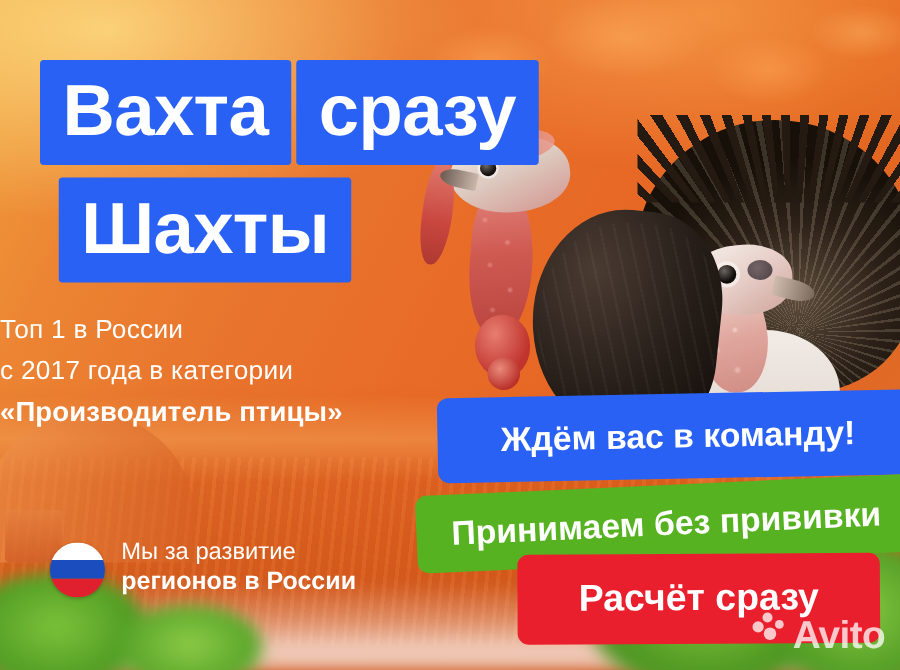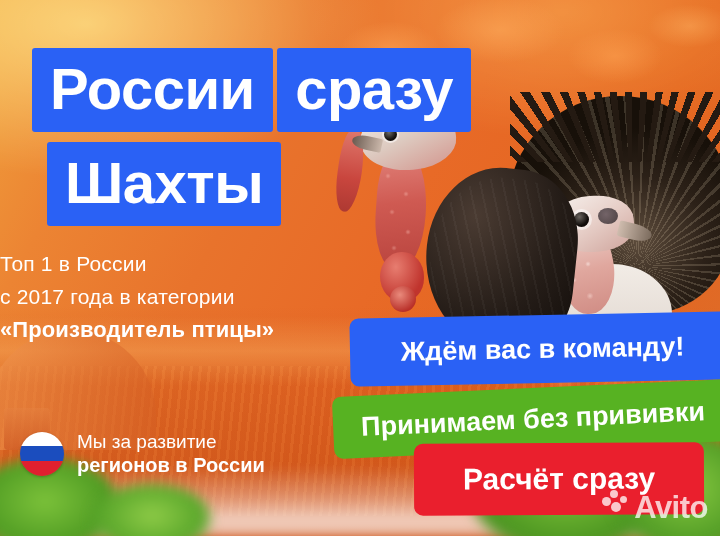--- a/index.html
+++ b/index.html
@@ -111,21 +111,21 @@
     white-space:nowrap;}
   .hl-row-2{margin-top:10px;margin-left:15px;}
 
   
   #claim{position:absolute;left:0;top:252px;width:376px;z-index:6;text-align:left;color:#fff;}
   .claim-1{font-size:21px;font-weight:400;letter-spacing:.2px;}
   .claim-2{font-size:21px;font-weight:400;letter-spacing:.2px;margin-top:9px;}
   .claim-3{font-size:22px;font-weight:700;letter-spacing:.1px;margin-top:8px;}
 
   
-  #region{position:absolute;left:20px;top:430px;z-index:6;display:flex;align-items:center;gap:13px;}
+  #region{position:absolute;left:40px;top:430px;z-index:6;display:flex;align-items:flex-end;gap:13px;}
   .flag{width:44px;height:44px;border-radius:50%;overflow:hidden;flex:none;
     box-shadow:0 1px 3px rgba(0,0,0,.25);}
   .flag i{display:block;height:33.34%;}
   .flag .w{background:#ffffff;}
   .flag .b{background:#1b4dbe;}
   .flag .r{background:#e0202f;}
   .region-txt{color:#fff;line-height:1.22;}
   .region-1{font-size:19px;font-weight:400;}
   .region-2{font-size:20px;font-weight:700;}
 
@@ -188,21 +188,21 @@
     <div class="tl-wattle2"></div>
     <div class="tl-head"></div>
     <div class="tl-crown"></div>
     <div class="tl-snood"></div>
     <div class="tl-beak"></div>
     <div class="tl-eye"></div>
   </div>
 
   <div id="headline">
     <div>
-      <span class="hl-bar">России</span>
+      <span class="hl-bar">Вахта</span>
       <span class="hl-bar">сразу</span>
     </div>
     <div class="hl-row-2">
       <span class="hl-bar">Шахты</span>
     </div>
   </div>
 
   <div id="claim">
     <div class="claim-1">Топ 1 в России</div>
     <div class="claim-2">с 2017 года в категории</div>

